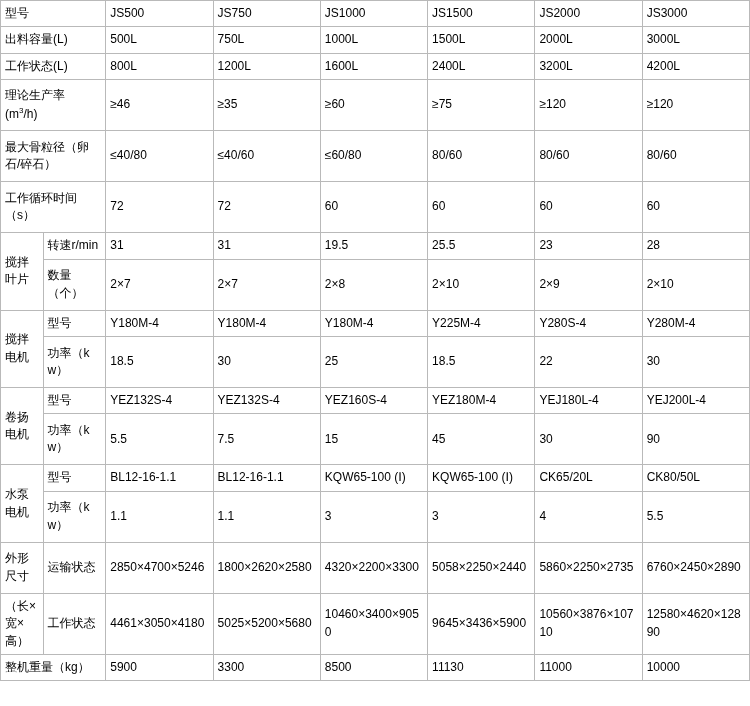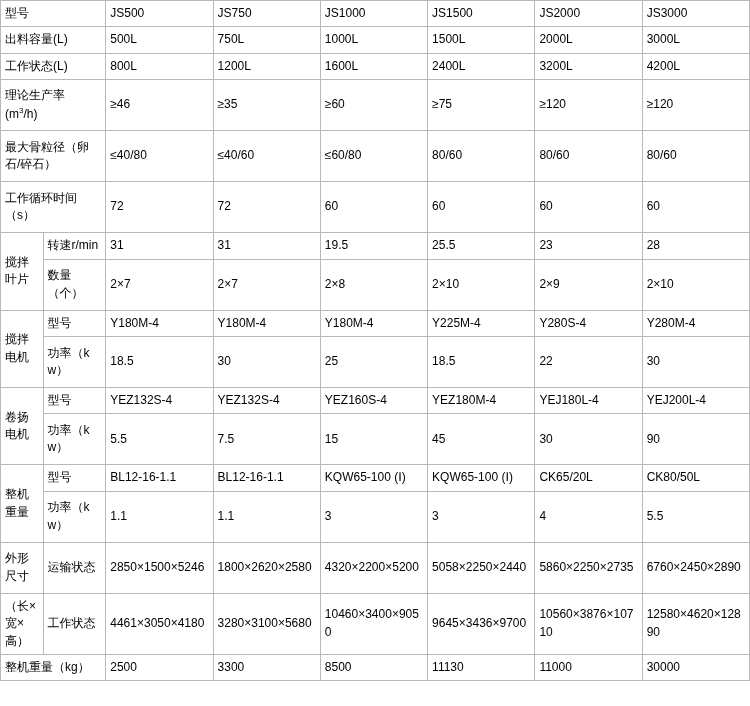--- a/index.html
+++ b/index.html
@@ -178,21 +178,21 @@
       <td class="label">功率（kw）</td>
       <td class="val">5.5</td>
       <td class="val">7.5</td>
       <td class="val">15</td>
       <td class="val">45</td>
       <td class="val">30</td>
       <td class="val">90</td>
     </tr>
 
     <tr>
-      <td class="label" rowspan="2">整机重量</td>
+      <td class="label" rowspan="2">水泵电机</td>
       <td class="label">型号</td>
       <td class="val">BL12-16-1.1</td>
       <td class="val">BL12-16-1.1</td>
       <td class="val">KQW65-100 (Ⅰ)</td>
       <td class="val">KQW65-100 (Ⅰ)</td>
       <td class="val">CK65/20L</td>
       <td class="val">CK80/50L</td>
     </tr>
 
     <tr class="rowtall">
@@ -201,42 +201,42 @@
       <td class="val">1.1</td>
       <td class="val">3</td>
       <td class="val">3</td>
       <td class="val">4</td>
       <td class="val">5.5</td>
     </tr>
 
     <tr class="rowtall">
       <td class="label">外形尺寸</td>
       <td class="label">运输状态</td>
-      <td class="val">2850×1500×5246</td>
+      <td class="val">2850×4700×5246</td>
       <td class="val">1800×2620×2580</td>
-      <td class="val">4320×2200×5200</td>
+      <td class="val">4320×2200×3300</td>
       <td class="val">5058×2250×2440</td>
       <td class="val">5860×2250×2735</td>
       <td class="val">6760×2450×2890</td>
     </tr>
 
     <tr class="rowtall">
       <td class="label">（长×宽×高）</td>
       <td class="label">工作状态</td>
       <td class="val">4461×3050×4180</td>
-      <td class="val">3280×3100×5680</td>
+      <td class="val">5025×5200×5680</td>
       <td class="val">10460×3400×9050</td>
-      <td class="val">9645×3436×9700</td>
+      <td class="val">9645×3436×5900</td>
       <td class="val">10560×3876×10710</td>
       <td class="val">12580×4620×12890</td>
     </tr>
 
     <tr>
       <td class="label" colspan="2">整机重量（kg）</td>
-      <td class="val">2500</td>
+      <td class="val">5900</td>
       <td class="val">3300</td>
       <td class="val">8500</td>
       <td class="val">11130</td>
       <td class="val">11000</td>
-      <td class="val">30000</td>
+      <td class="val">10000</td>
     </tr>
   </tbody>
 </table>
 
 </body></html>

